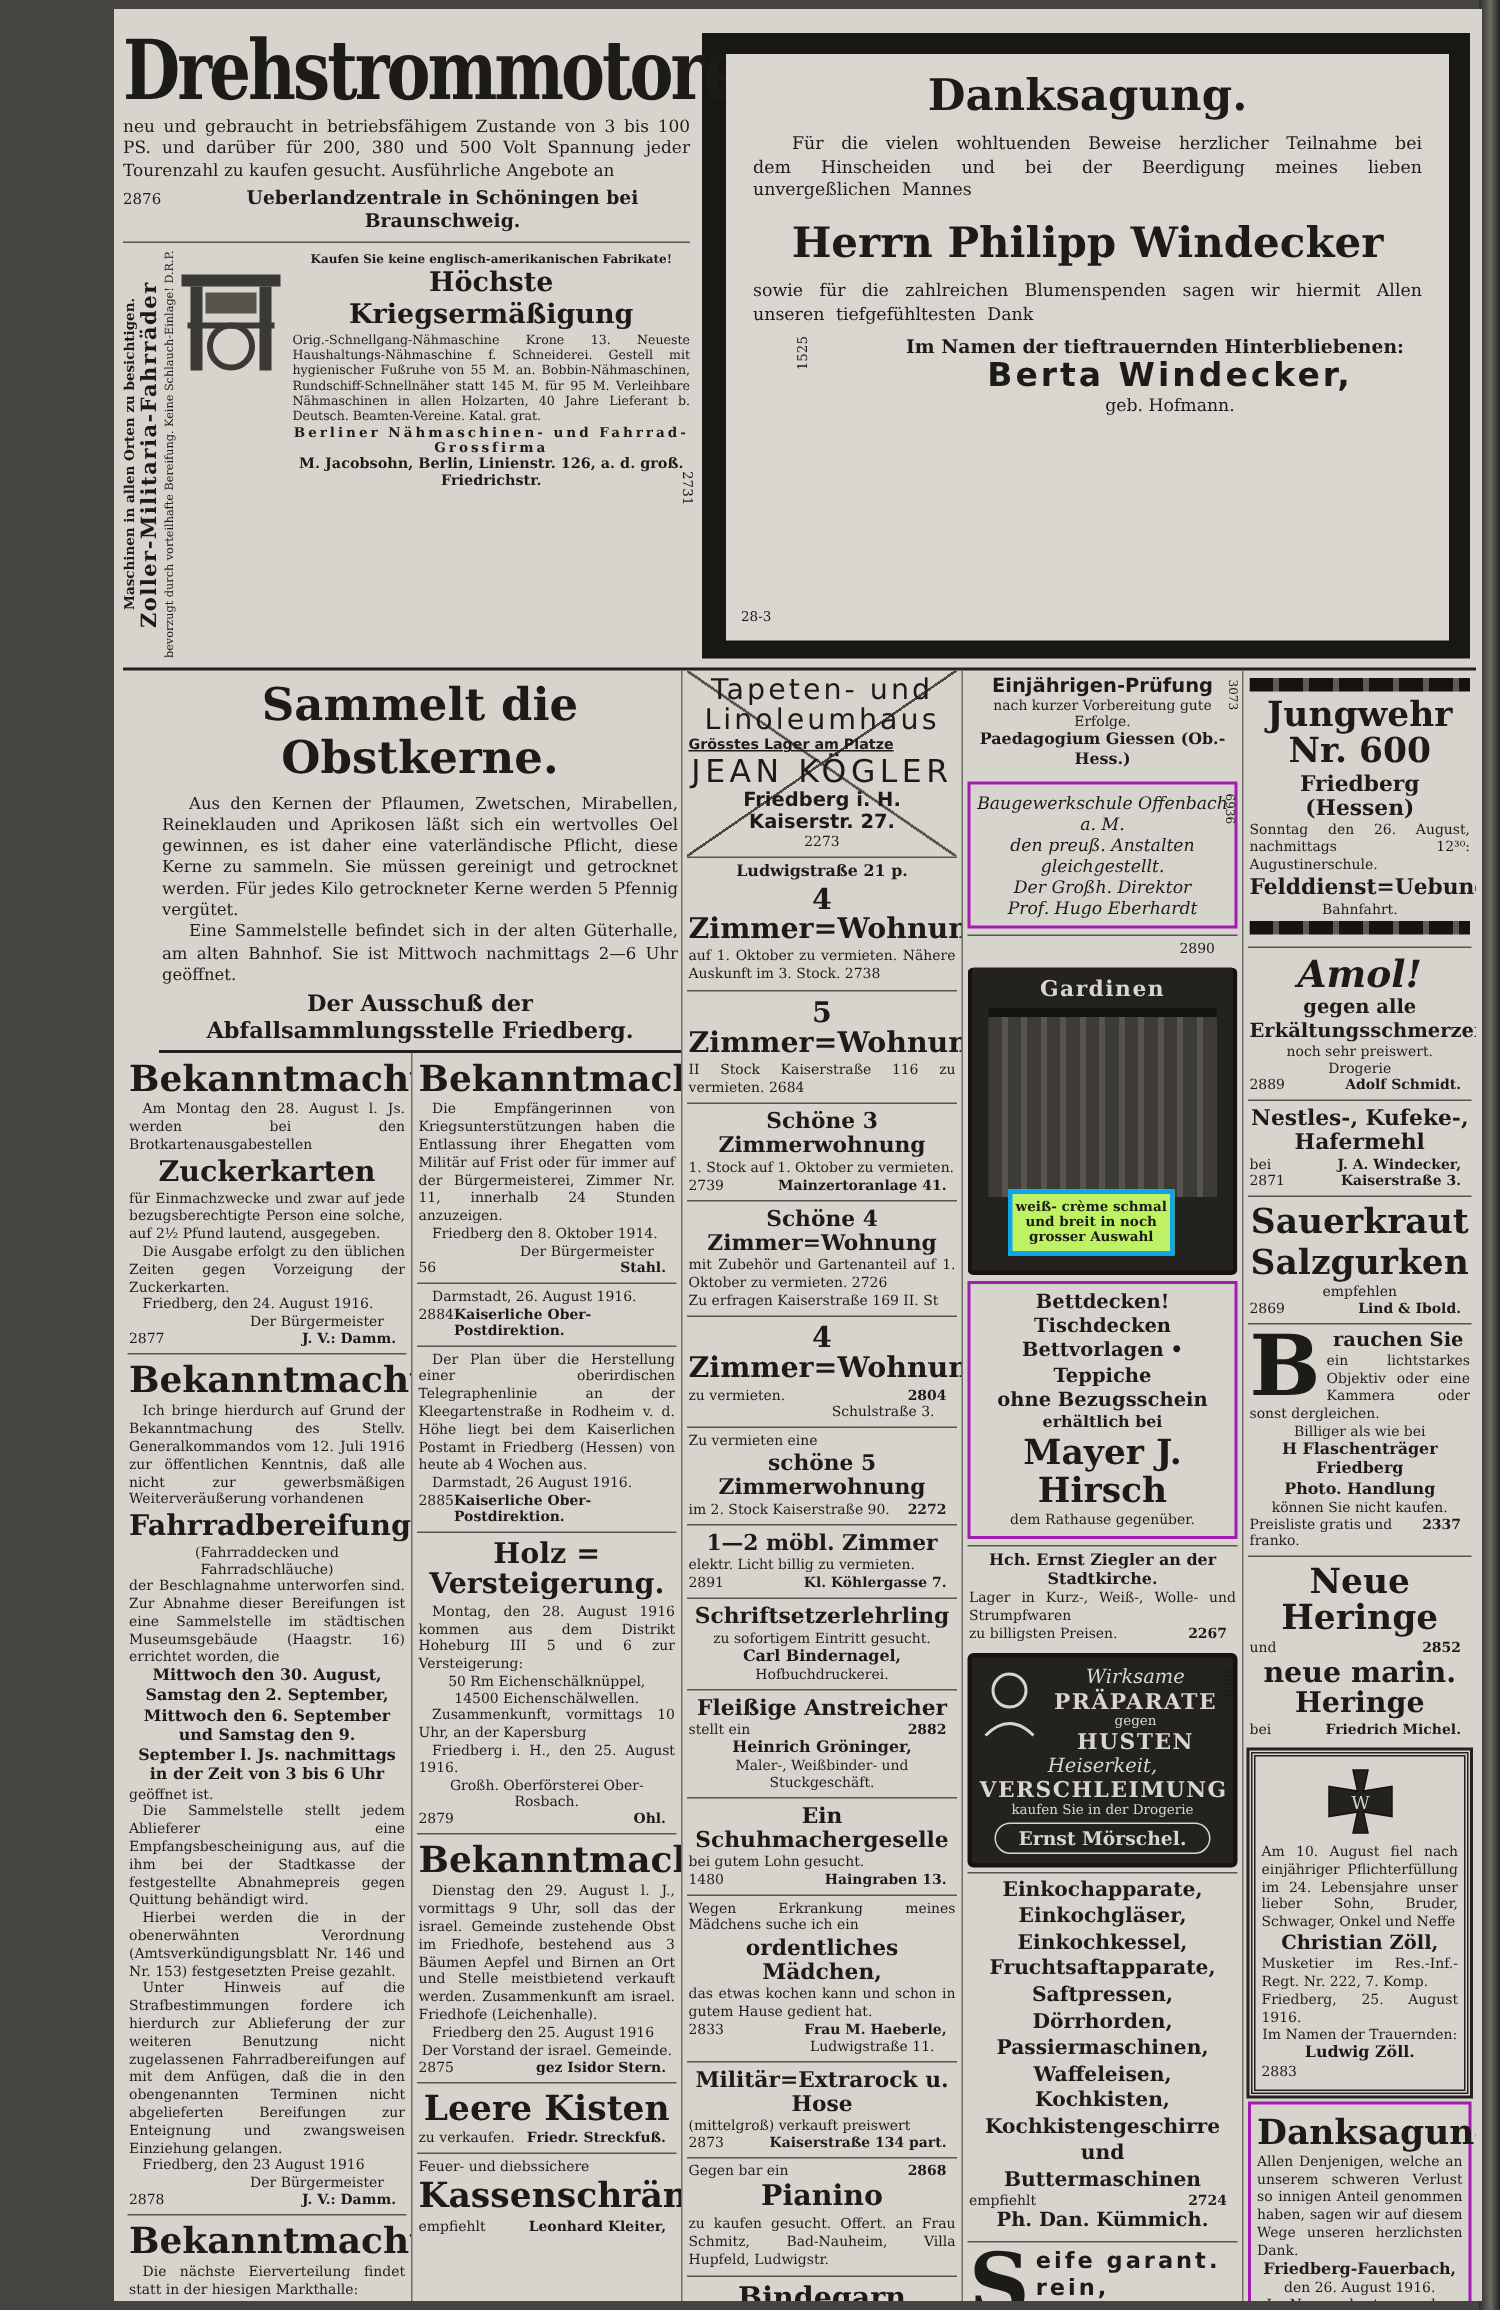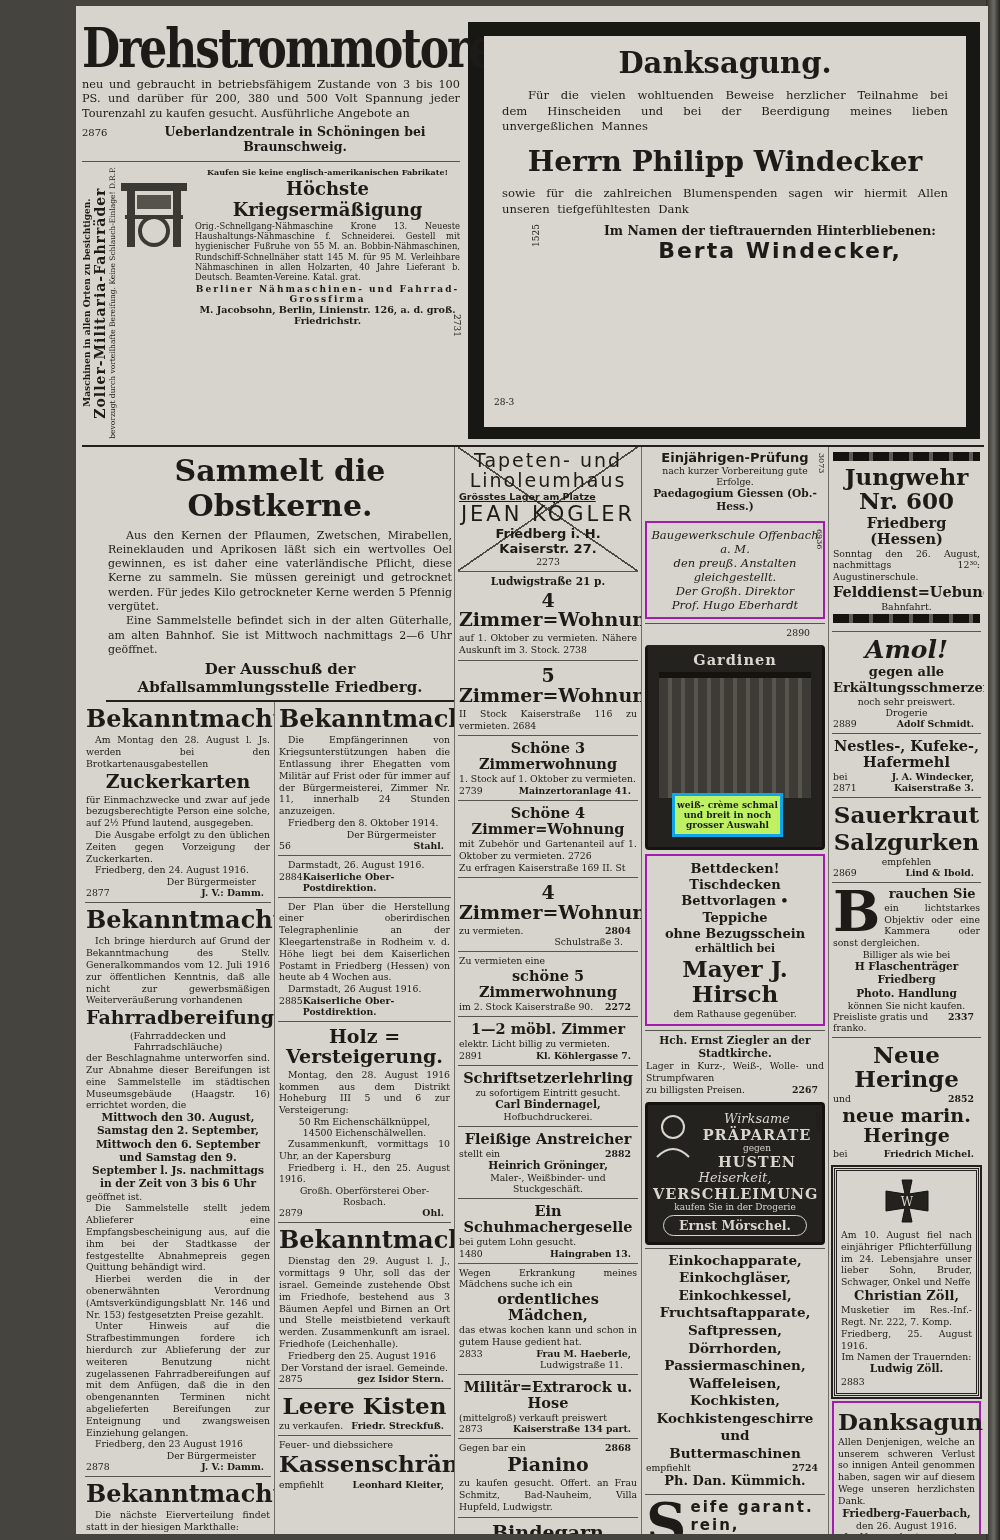--- a/index.html
+++ b/index.html
@@ -33,21 +33,21 @@
 
   .dank-wrap{flex:1;background:#171714;padding:14px 14px 12px 16px;}
   .dank-box{background:#d8d6cf;height:100%;box-sizing:border-box;padding:10px 18px 6px;position:relative;}
   .dank-title{font-size:29px;font-weight:bold;text-align:center;margin-bottom:8px;}
   .dank-p{font-size:11.6px;line-height:1.35;text-align:justify;word-spacing:4px;}
   .dank-p.ind{text-indent:26px;}
   .dank-name{font-size:28px;font-weight:bold;text-align:center;margin:10px 0 8px;}
   .dank-line3{font-size:12.5px;font-weight:bold;text-align:center;margin-top:6px;padding-left:90px;}
   .dank-signer{font-family:"DejaVu Sans","Liberation Sans",sans-serif;font-size:22px;font-weight:bold;letter-spacing:2px;text-align:center;padding-left:110px;}
   .dank-signer2{font-size:11.5px;text-align:center;padding-left:110px;}
-  .dank-num{position:absolute;left:10px;bottom:20px;font-size:9px;}
+  .dank-num{position:absolute;left:10px;bottom:10px;font-size:9px;}
 
   
   .main{display:flex;border-top:2px solid #22211e;margin:2px 4px 0 6px;}
   .left-pair{width:372px;flex:0 0 auto;}
   .col{overflow:hidden;padding:0 3px;}
   .col3{width:180px;border-left:1px solid #6e6d66;}
   .col4{width:180px;border-left:1px solid #6e6d66;}
   .col5{flex:1;border-left:1px solid #6e6d66;}
   .obst{border-bottom:2px solid #22211e;padding:4px 2px 4px;margin-left:24px;}
   .ok-title{font-size:30px;font-weight:bold;text-align:center;margin:2px 0 6px;}
@@ -140,20 +140,21 @@
     </div>
 
     <div class="dank-wrap">
       <div class="dank-box">
         <div class="dank-title">Danksagung.</div>
         <div class="dank-p ind">Für die vielen wohltuenden Beweise herzlicher Teilnahme bei dem Hinscheiden und bei der Beerdigung meines lieben unvergeßlichen Mannes</div>
         <div class="dank-name">Herrn Philipp Windecker</div>
         <div class="dank-p">sowie für die zahlreichen Blumenspenden sagen wir hiermit Allen unseren tiefgefühltesten Dank</div>
         <div class="dank-line3">Im Namen der tieftrauernden Hinterbliebenen:</div>
         <div class="dank-signer">Berta Windecker,</div>
+        <div class="dank-signer2">geb. Hofmann.</div>
         <div class="dank-num">28-3</div>
       </div>
     </div>
   </div>
   <span class="gap-num">1525</span>
 
   <div class="main">
     <div class="left-pair">
       <div class="obst">
         <div class="ok-title">Sammelt die Obstkerne.</div>

